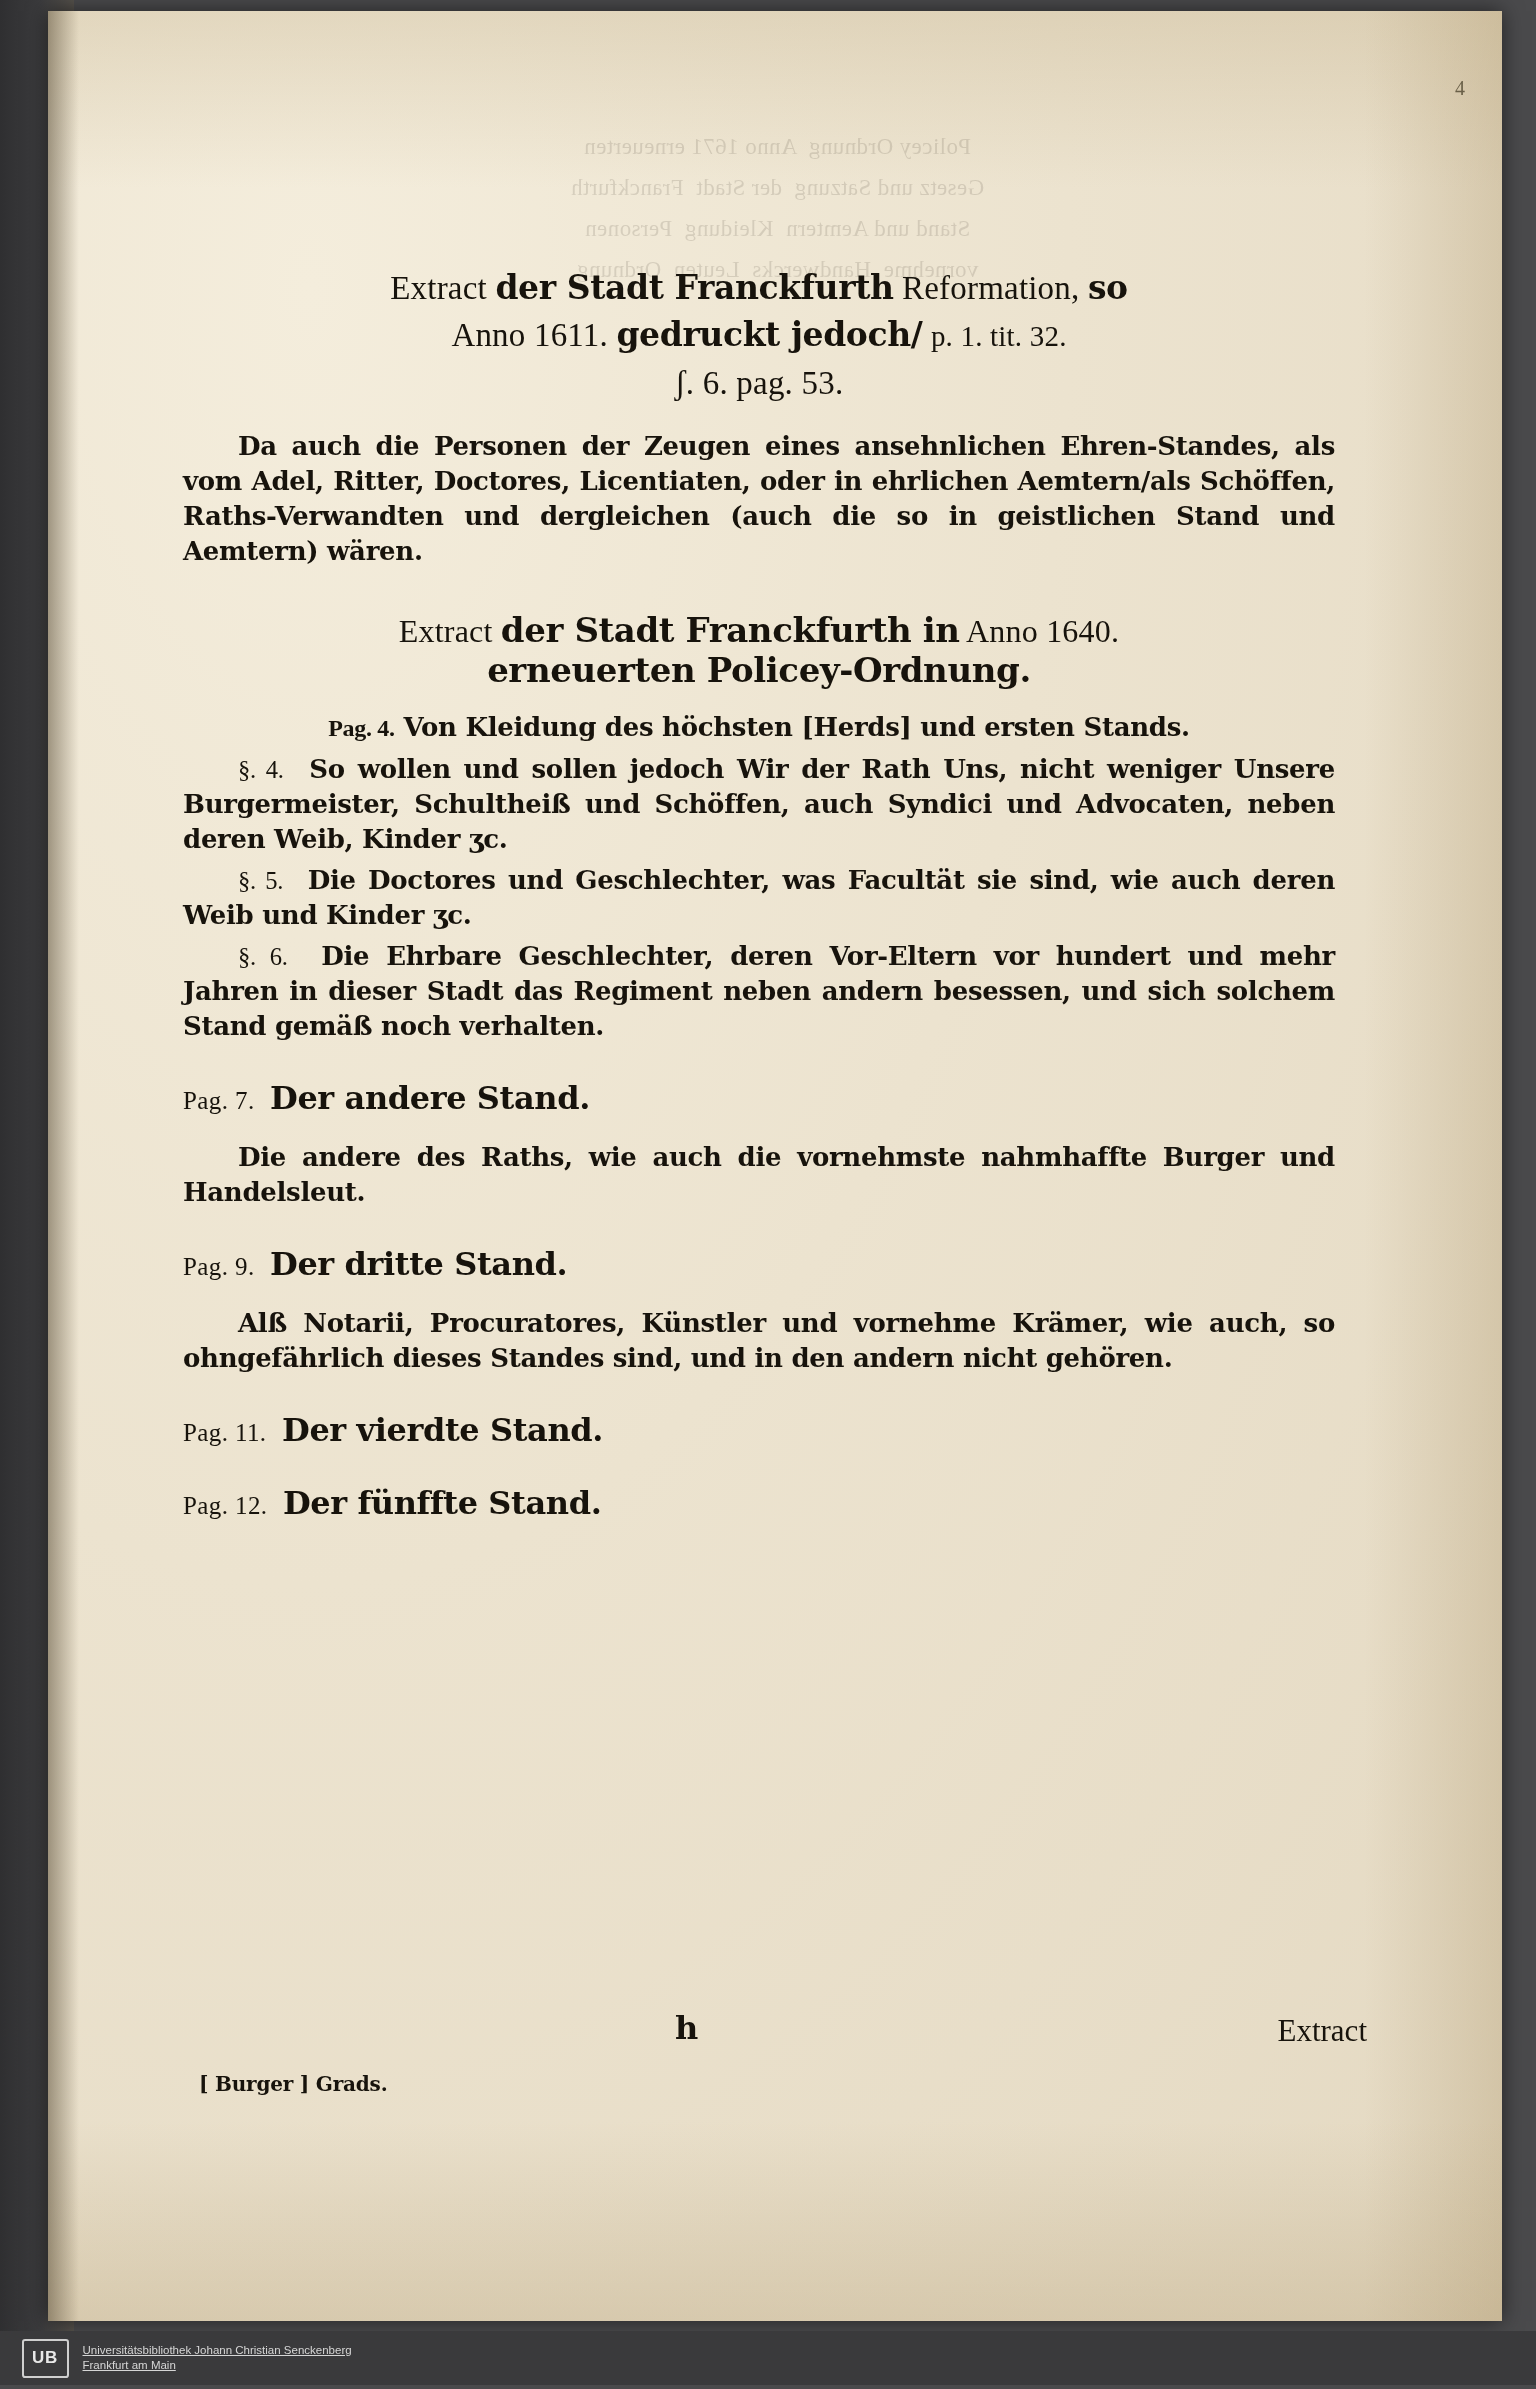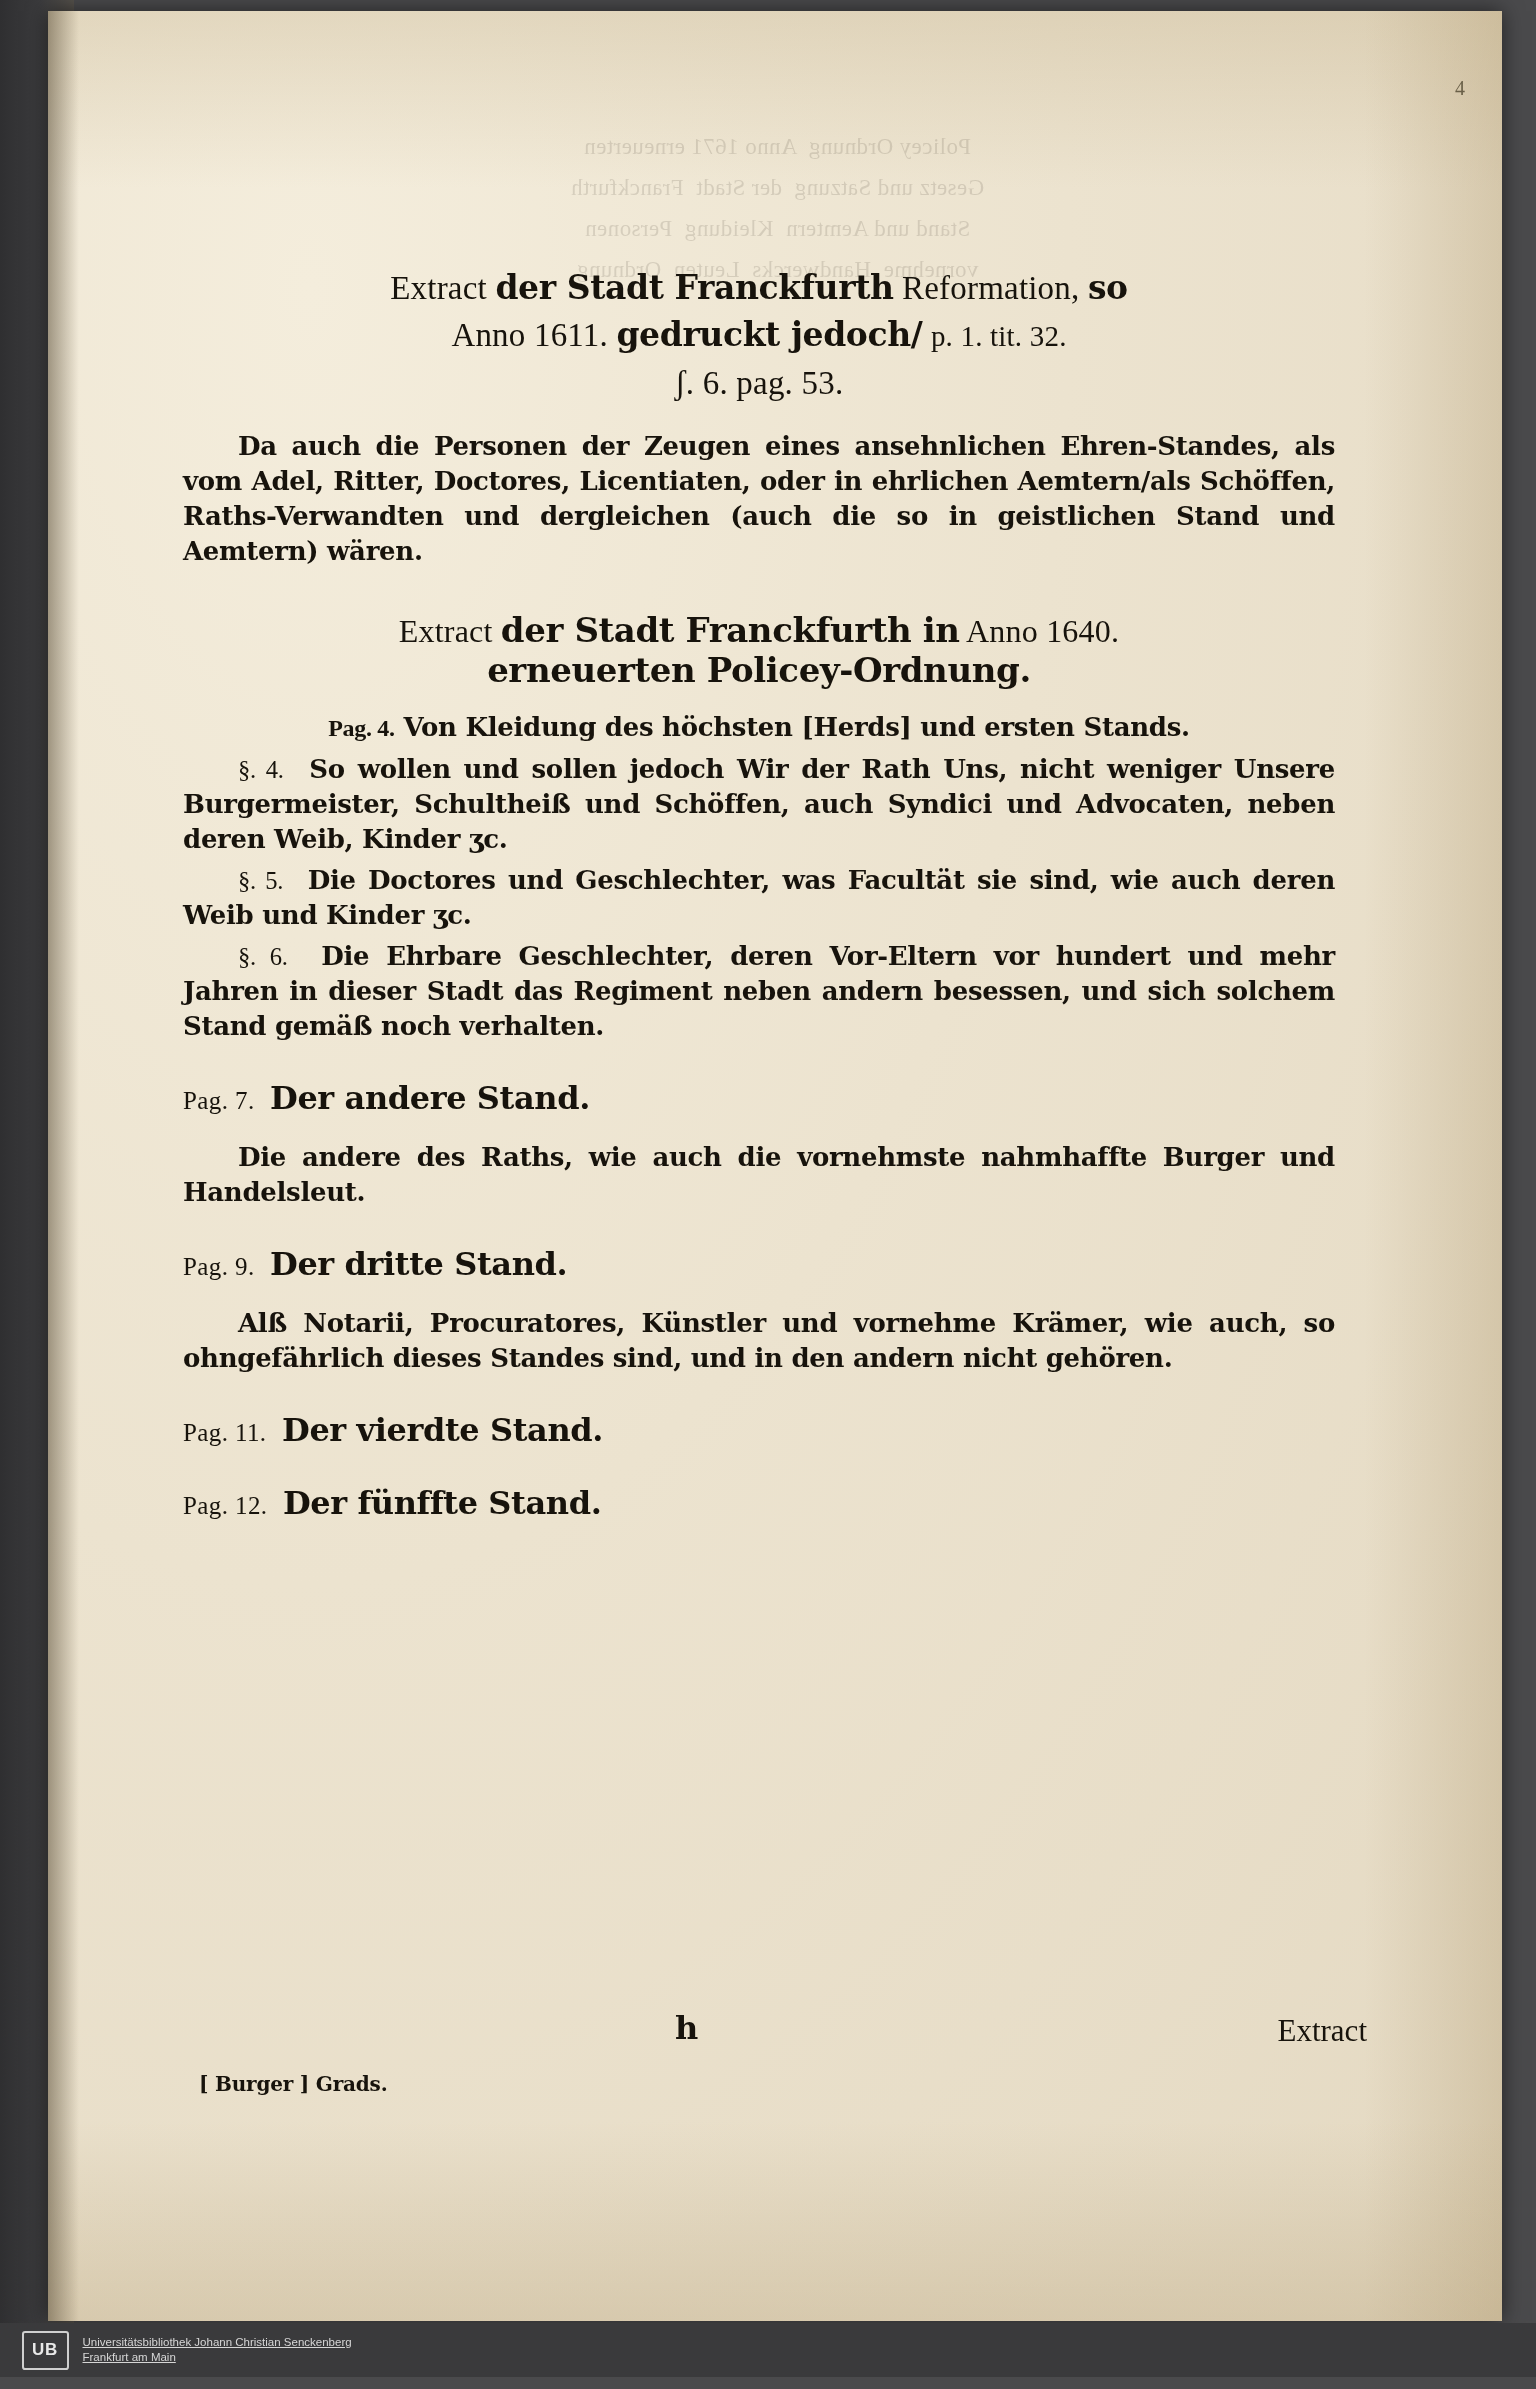--- a/index.html
+++ b/index.html
@@ -229,21 +229,21 @@
     font-weight: 700;
     font-size: 20px;
     letter-spacing: -0.2px;
     color: #17130c;
   }
 
   
   #library-bar {
     position: absolute;
     left: 0;
-    bottom: 12px;
+    bottom: 4px;
     width: 1537px;
     height: 54px;
     background: #3a3a3c;
     display: flex;
     align-items: center;
     gap: 14px;
     padding-left: 21.5px;
     box-sizing: border-box;
   }
   #ub-logo {

